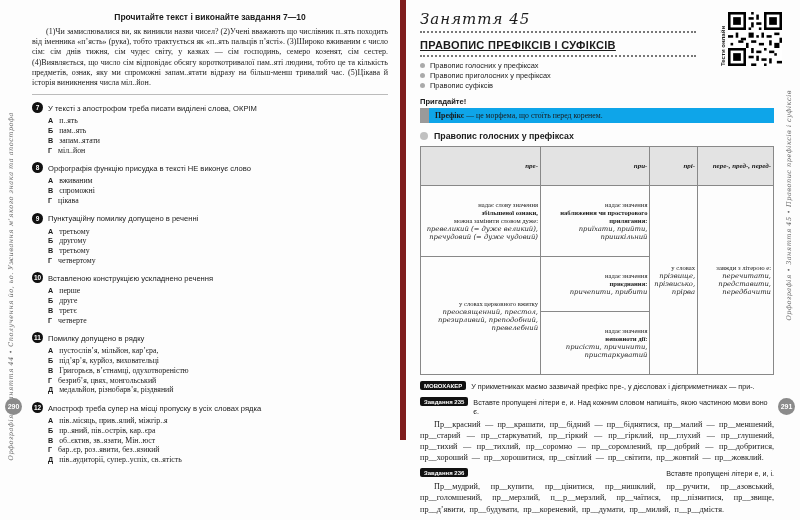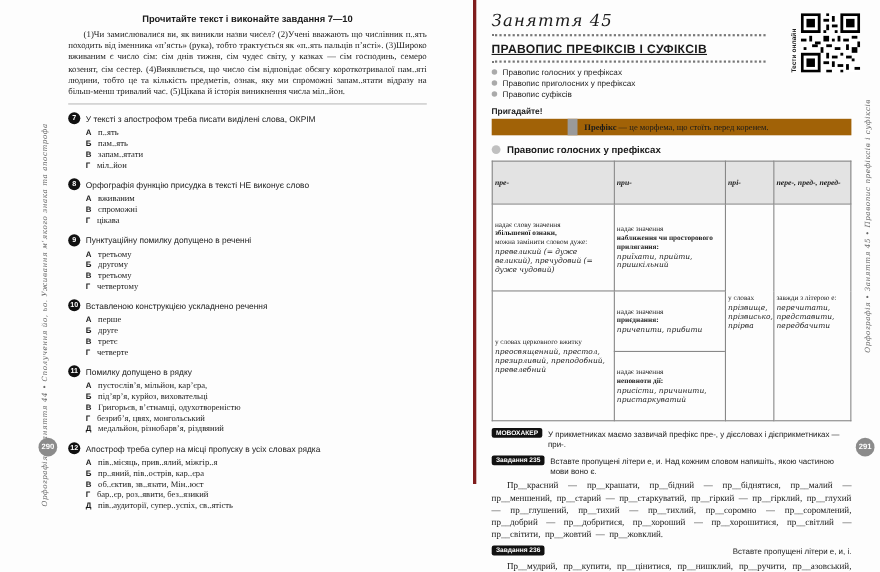--- a/index.html
+++ b/index.html
@@ -1,20 +1,20 @@
 <!DOCTYPE html>
 <html><head>
 <meta charset="utf-8">
 <style>
   * { margin:0; padding:0; box-sizing:border-box; }
   html,body { width:800px; height:520px; overflow:hidden; background:#fff; }
   body { font-family:"Liberation Serif", serif; color:#1a1a1a; }
   .spread { display:flex; width:800px; height:520px; background:#fdfdfd; }
-  .page { width:400px; height:440px; position:relative;margin-left:30px; }
-  .page.right { border-left:3px solid #7f1d1d; }
+  .page { width:400px; height:440px; position:relative; }
+  .page.right { border-left:6px solid #7f1d1d; }
 
   
   .vtext { writing-mode:vertical-rl; transform:rotate(180deg);
            font:italic 6.5px "DejaVu Serif", serif; color:#666; white-space:nowrap;
            letter-spacing:.5px; }
   .side-left { position:absolute; left:7px; top:20px; height:440px; display:flex; align-items:flex-end; }
   .side-right { position:absolute; right:7px; top:90px; height:400px; display:flex; align-items:flex-start; }
   .pagenum { position:absolute; width:17px; height:17px; border-radius:50%;
              background:#8b8b8b; color:#fff; font:bold 7px "Liberation Sans", sans-serif;
              display:flex; align-items:center; justify-content:center; }
@@ -41,30 +41,30 @@
   .lesson { font:italic 15px "DejaVu Serif", serif; letter-spacing:1px; }
   .dotted { border-top:2px dotted #777; margin:3px 0 4px; }
   .rp-title { font:bold 11px "Liberation Sans", sans-serif; letter-spacing:.3px; padding:2px 0 1px;text-decoration:underline; }
   .toc { margin-top:4px; }
   .toc-item { display:flex; align-items:center; gap:5px; font:7.4px "Liberation Sans", sans-serif; line-height:1.35; }
   .dot { width:5px; height:5px; border-radius:50%; background:#aaa; flex:0 0 auto; }
   .qr-wrap { position:absolute; right:-8px; top:2px; display:flex; gap:2px; }
   .qr-label { writing-mode:vertical-rl; transform:rotate(180deg);
               font:bold 6px "Liberation Sans", sans-serif; color:#222; }
   .recall-label { font:bold 7.6px "Liberation Sans", sans-serif; margin:6px 0 2px; }
-  .recall-box { background:#a16207; display:flex; align-items:stretch;justify-content:center; }
+  .recall-box { background:#0ea5e9; display:flex; align-items:stretch; }
   .recall-marker { width:9px; background:#9a9a9a; flex:0 0 auto; }
   .recall-text { font-size:7.8px; padding:3px 6px; }
   .section-head { display:flex; align-items:center; gap:6px; margin:8px 0 5px; }
   .section-dot { width:8px; height:8px; border-radius:50%; background:#c0c0c0; }
   .section-title { font:bold 8.8px "Liberation Sans", sans-serif; }
 
   table.ptable { width:100%; border-collapse:collapse; table-layout:fixed; }
   .ptable th, .ptable td { border:1px solid #888; font-size:6.6px; line-height:1.22;
-      text-align:left; vertical-align:middle; padding:15px 2px; }
+      text-align:right; vertical-align:middle; padding:15px 2px; }
   .ptable th { background:#e3e3e3; font:bold italic 7px "Liberation Serif", serif; height:18px; }
   .ptable .b { font-weight:bold; }
   .ptable .ex { font:italic 6.8px "DejaVu Serif", serif; color:#222; }
 
   .movo { display:flex; gap:5px; align-items:flex-start; margin:6px 0 6px; }
   .badge { background:#111; color:#fff; font:bold 6px "Liberation Sans", sans-serif;
            padding:1.5px 4px; border-radius:2px; white-space:nowrap; flex:0 0 auto; }
   .movo-text { font:7.2px "Liberation Sans", sans-serif; padding-top:1px; }
   .task { margin-top:5px; }
   .task-head { display:flex; gap:5px; align-items:flex-start; margin-bottom:3px;justify-content:space-between; }

